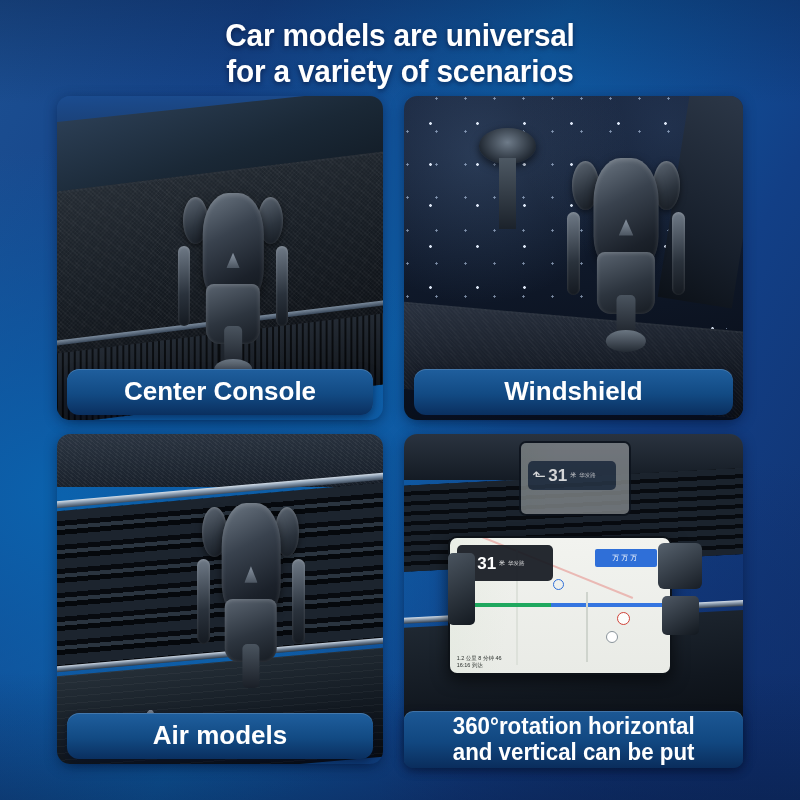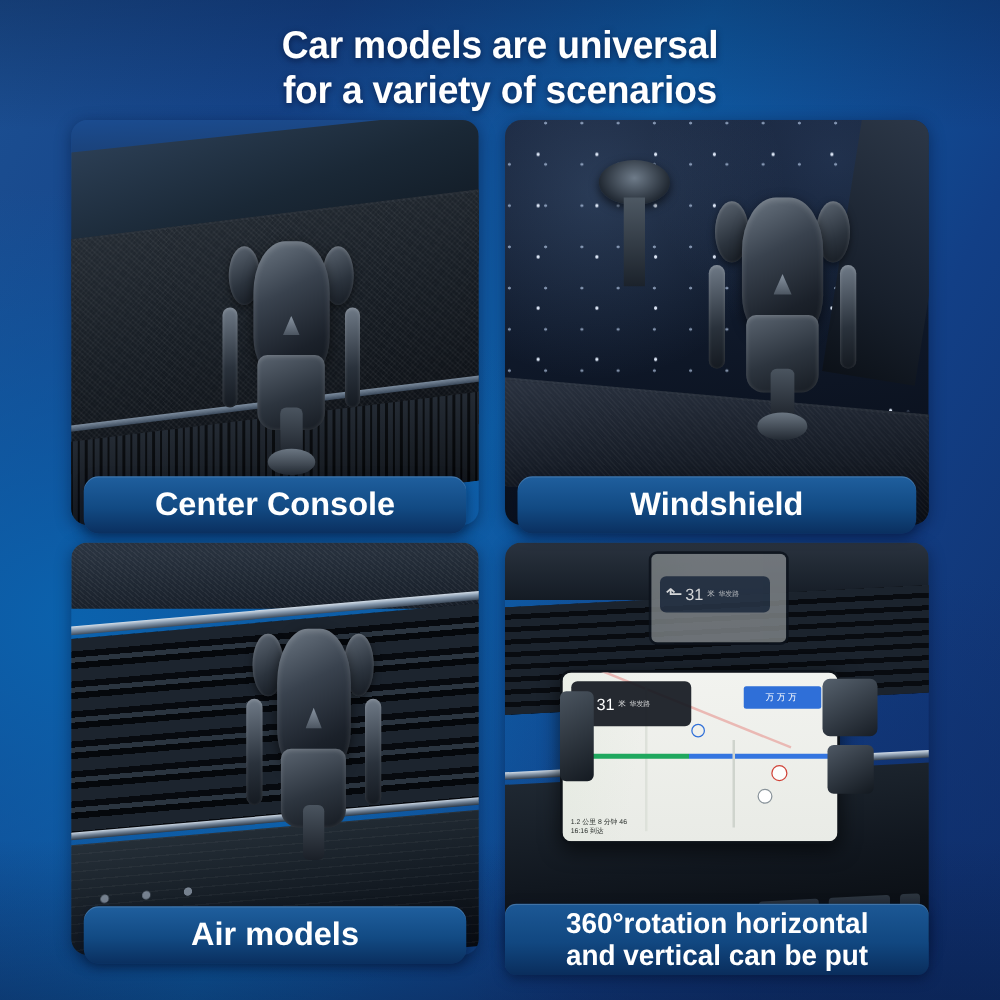--- a/index.html
+++ b/index.html
@@ -262,21 +262,21 @@
     position:absolute; left:3%; top:5%; width:44%; height:27%;
     background:rgba(22,26,33,.93);
     border-radius:5px;
     display:flex; align-items:center; gap:3px;
     padding:0 5px;
     color:#fff;
   }
   .navcard .arrow {
     font-size:15px; line-height:1; color:#fff; transform:scaleX(1.1);
   }
-  .navcard .dist { font-size:13px; font-weight:normal; line-height:1; }
+  .navcard .dist { font-size:17px; font-weight:bold; line-height:1; }
   .navcard .unit { font-size:6px; opacity:.92; }
   .navcard .sub  { font-size:5.5px; opacity:.78; }
   .navbar-blue {
     position:absolute; right:6%; top:8%; width:28%; height:13%;
     background:#2f6fd8; border-radius:2px;
     color:#fff; font-size:7px; letter-spacing:2px;
     display:flex; align-items:center; justify-content:center;
   }
   .navfoot {
     position:absolute; left:3%; bottom:3%; font-size:5.5px; color:#2a2f2c; line-height:1.3;
@@ -343,21 +343,20 @@
     z-index:7;
     background:linear-gradient(180deg,#1f5f9e 0%,#11467f 52%,#0b3straight 100%);
     background:linear-gradient(180deg,#1f5f9e 0%,#124a83 55%,#0a2f5f 100%);
     border-radius:12px;
     color:#fff;
     font-weight:bold;
     display:flex; align-items:center; justify-content:center;
     text-align:center;
     box-shadow:0 3px 9px rgba(3,14,42,.5), inset 0 1px 0 rgba(255,255,255,.16);
     line-height:1.12;
-    margin-top:12px;
   }
   #c1 { left:67px;  top:369px; width:306px; height:46px; font-size:26px; }
   #c2 { left:414px; top:369px; width:319px; height:46px; font-size:26px; }
   #c3 { left:67px;  top:713px; width:306px; height:46px; font-size:26px; }
   #c4 {
     left:404px; top:711px; width:339px; height:57px;
     font-size:23px; border-radius:9px; flex-direction:column;
     background:linear-gradient(180deg,#1c5895 0%,#114780 55%,#0a2d5c 100%);
   }
   #c4 span { display:block; transform:scaleX(.97); }

